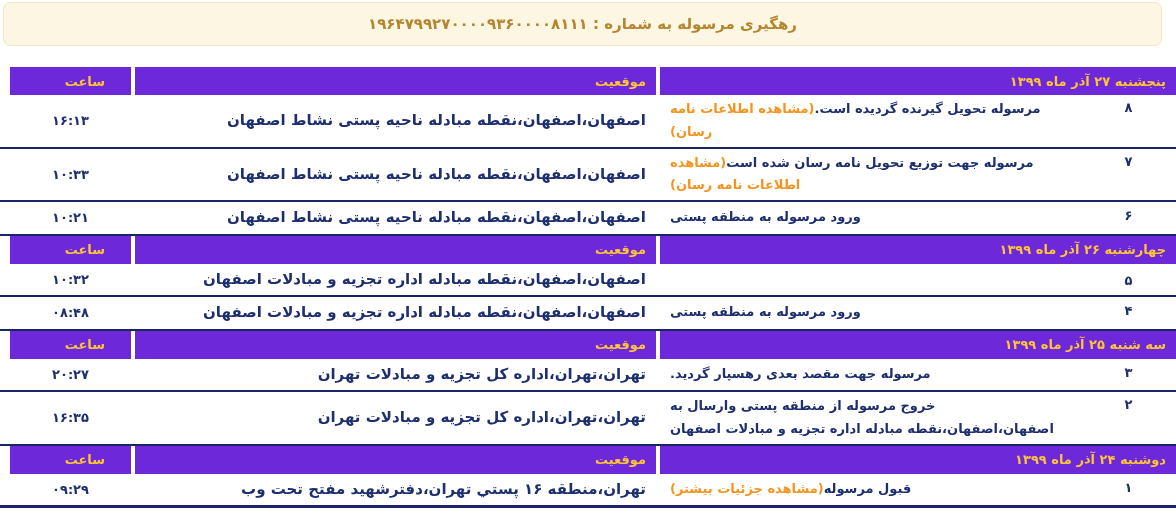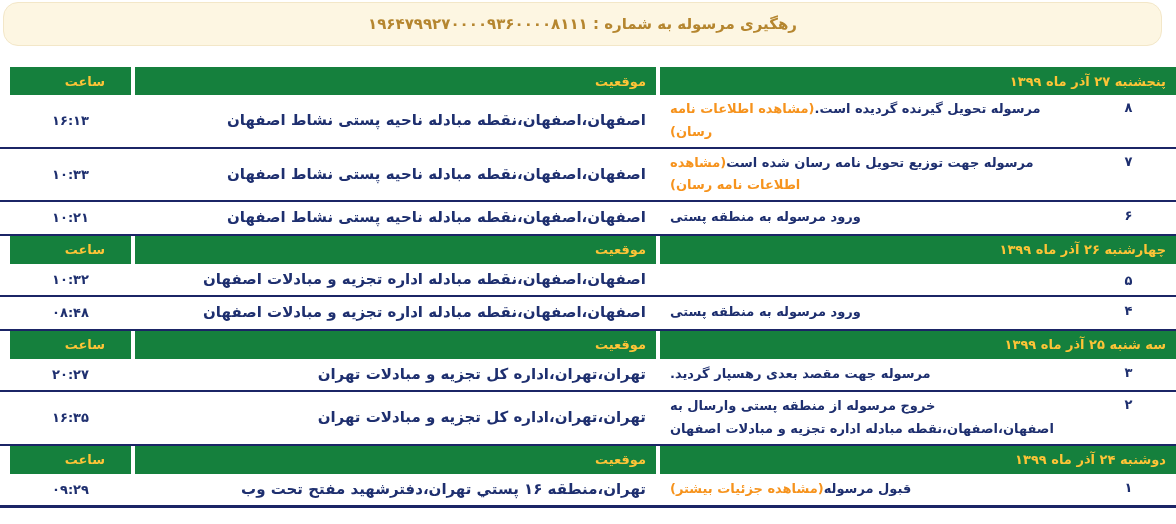--- a/index.html
+++ b/index.html
@@ -5,33 +5,33 @@
   html,body{margin:0;padding:0;background:#ffffff;}
   body{
     width:1176px;height:524px;overflow:hidden;position:relative;
     font-family:"DejaVu Sans","Liberation Sans",sans-serif;
     direction:rtl;
     -webkit-font-smoothing:antialiased;
   }
   
   .banner{
     margin:2px 14px 0 3px;height:42px;
-    background:#fdf6e2;border:1px solid #f3e7c8;border-radius:15px;
+    background:#fdf6e2;border:1px solid #f3e7c8;border-radius:7px;
     display:flex;align-items:center;justify-content:center;
   }
   .banner-title{
     color:#b5862f;font-weight:bold;font-size:15px;letter-spacing:0;
   }
   
   .track-table{margin-top:21px;}
   .sec-header{
     display:flex;flex-direction:row;height:28px;background:#ffffff;
   }
   .sec-header .cell{
-    background:#15803d;color:#fdc437;font-weight:bold;font-size:13px;
+    background:#6d28d9;color:#fdc437;font-weight:bold;font-size:13px;
     display:flex;align-items:center;
   }
   .cell.c-status{width:516px;justify-content:flex-start;padding-right:10px;box-sizing:border-box;margin-left:4px;padding-left:12px;}
   .cell.c-loc{width:521px;justify-content:flex-start;padding-right:10px;box-sizing:border-box;margin-left:4px;}
   .cell.c-time{width:121px;justify-content:flex-start;padding-right:26px;box-sizing:border-box;}
   .row{
     display:flex;flex-direction:row;align-items:center;
     border-bottom:2px solid #1b2566;background:#ffffff;
     min-height:33px;padding:3px 0;box-sizing:border-box;
   }

